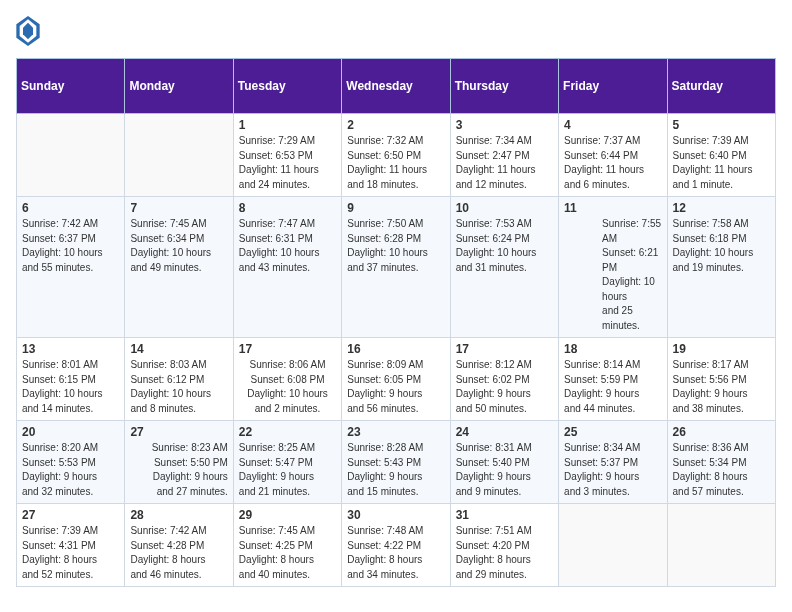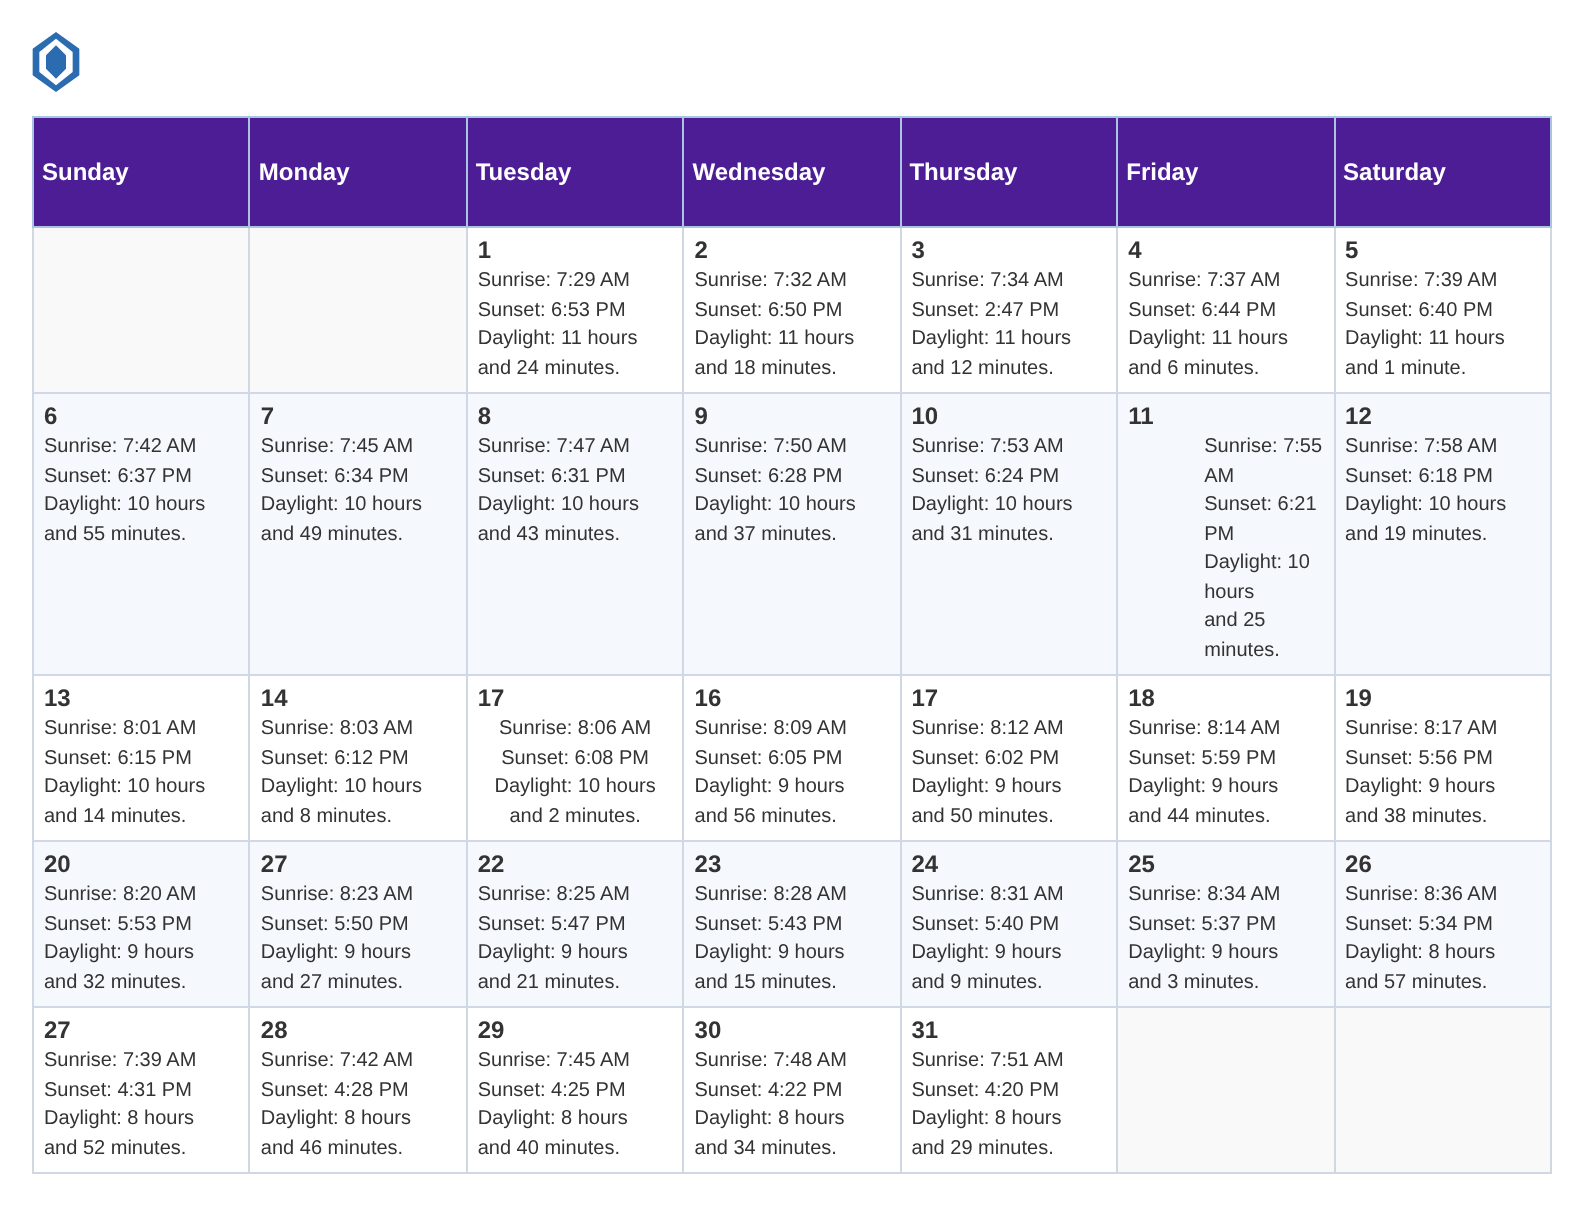--- a/index.html
+++ b/index.html
@@ -272,21 +272,21 @@
       <tr>
         <td>
           <span class="day-num">20</span>
           <div class="day-info" style="white-space: pre-line;">Sunrise: 8:20 AM
 Sunset: 5:53 PM
 Daylight: 9 hours
 and 32 minutes.</div>
         </td>
         <td>
           <span class="day-num">27</span>
-          <div class="day-info" style="white-space: pre-line;">Sunrise: 8:23 AM
+          <div class="day-info" style="white-space: pre-line; text-align: right;">Sunrise: 8:23 AM
 Sunset: 5:50 PM
 Daylight: 9 hours
 and 27 minutes.</div>
         </td>
         <td>
           <span class="day-num">22</span>
           <div class="day-info" style="white-space: pre-line;">Sunrise: 8:25 AM
 Sunset: 5:47 PM
 Daylight: 9 hours
 and 21 minutes.</div>

